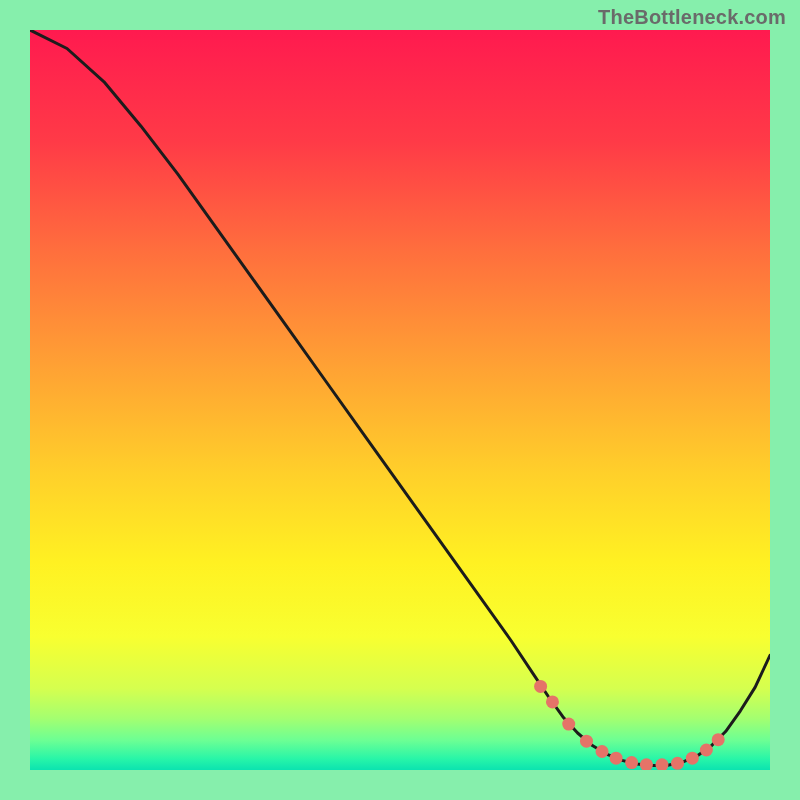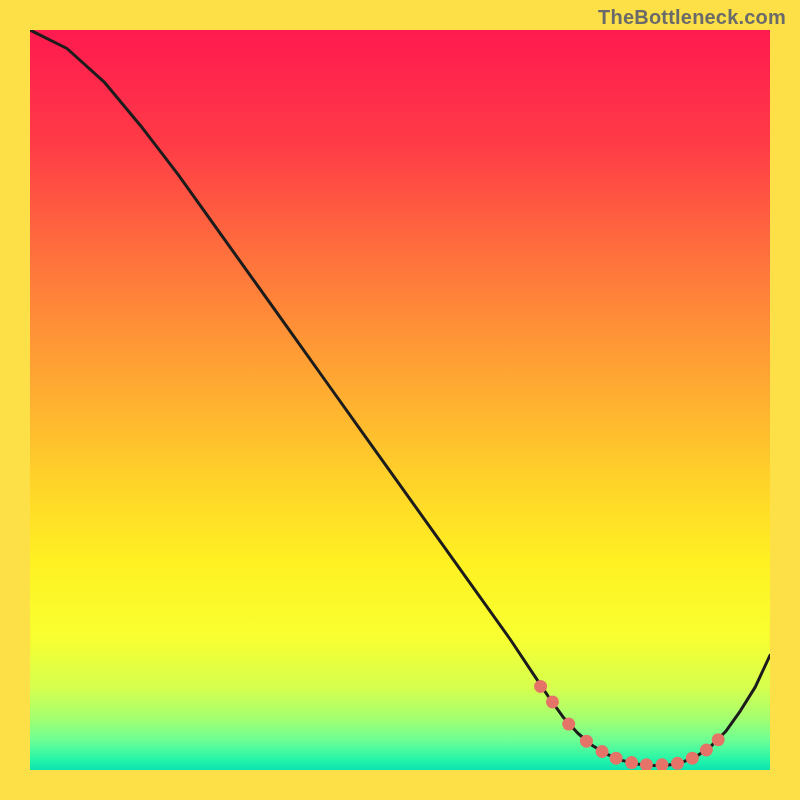--- a/index.html
+++ b/index.html
@@ -8,21 +8,21 @@
     width: 800px;
     height: 800px;
     background: #000;
     overflow: hidden;
     font-family: Arial, Helvetica, sans-serif;
   }
   .frame {
     position: relative;
     width: 800px;
     height: 800px;
-    background: #fde047;
+    background: #86efac;
   }
   .watermark {
     position: absolute;
     top: 6px;
     right: 14px;
     color: #6a6a6a;
     font-size: 20px;
     font-weight: 600;
     letter-spacing: 0.2px;
     z-index: 50;

